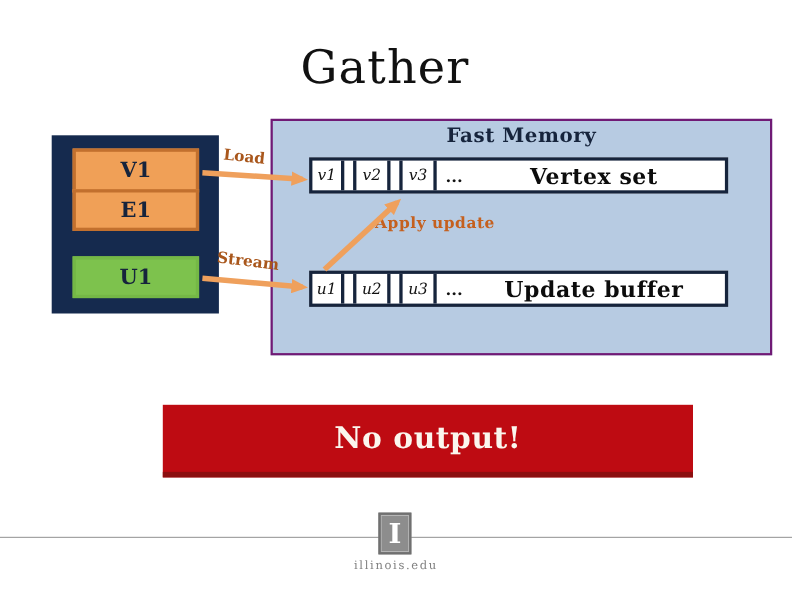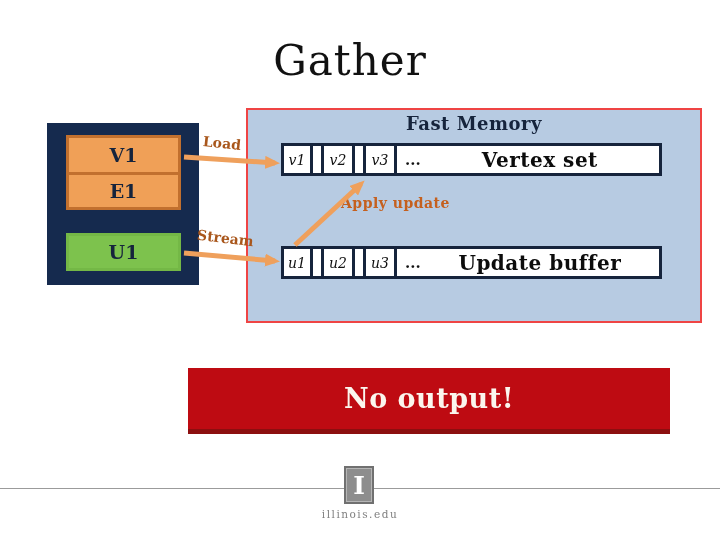--- a/index.html
+++ b/index.html
@@ -17,21 +17,21 @@
              align-items: center; justify-content: center;
              font-weight: bold; font-size: 19px; color: #16243C; }
   .lp-orange { background: #F0A057; border: 3px solid #C2702E; }
   .lp-green  { background: #7DC24D; border: 3px solid #74B846; }
   .lp-v1 { top: 12px;  height: 40px; }
   .lp-e1 { top: 49px;  height: 38px; }
   .lp-u1 { top: 110px; height: 38px; }
 
   
   .fast-memory { position: absolute; left: 246px; top: 108px; width: 456px; height: 215px;
-                 background: #B7CBE2; border: 2px solid #ef4444; }
+                 background: #B7CBE2; border: 2px solid #701a75; }
   .fm-title { margin-top: 3px; text-align: center; font-weight: bold; font-size: 18px;
               color: #16243C; letter-spacing: 0.5px; }
 
   .mem-row { position: absolute; left: 33px; width: 381px; height: 33px;
              background: #ffffff; border: 3px solid #16243C;
              display: flex; align-items: stretch; }
   .row-vertex { top: 33px; }
   .row-update { top: 136px; }
   .cell { width: 29px; border-right: 3px solid #16243C; display: flex;
           align-items: center; justify-content: center;
@@ -48,21 +48,21 @@
   
   .flow-label { position: absolute; font-weight: bold; font-size: 14px; color: #A9571C; }
   .load-label   { left: 203px; top: 135px; transform: rotate(6deg); }
   .stream-label { left: 197px; top: 230px; transform: rotate(7deg); }
   .arrows-overlay { position: absolute; left: 0; top: 0; width: 720px; height: 540px;
                     pointer-events: none; z-index: 5; }
 
   
   .banner { position: absolute; left: 148px; top: 368px; width: 482px; height: 66px;
             background: #BE0B12; border-bottom: 5px solid #8C0F10;
-            display: flex; align-items: center; justify-content: center; margin-left: 40px; }
+            display: flex; align-items: center; justify-content: center; }
   .banner-text { color: #FBF6EE; font-weight: bold; font-size: 27px; letter-spacing: 0.5px; }
 
   
   .footer-line { position: absolute; left: 0; top: 488px; width: 720px; height: 1px;
                  background: #9B9B9B; }
   .logo { position: absolute; left: 344px; top: 466px; width: 30px; height: 38px;
           background: #8D8D8D; border: 2px solid #707070; z-index: 6;
           display: flex; align-items: center; justify-content: center;
           box-shadow: inset 0 0 0 1px #B5B5B5; }
   .logo-letter { color: #ffffff; font-weight: bold; font-size: 25px; line-height: 1; }

